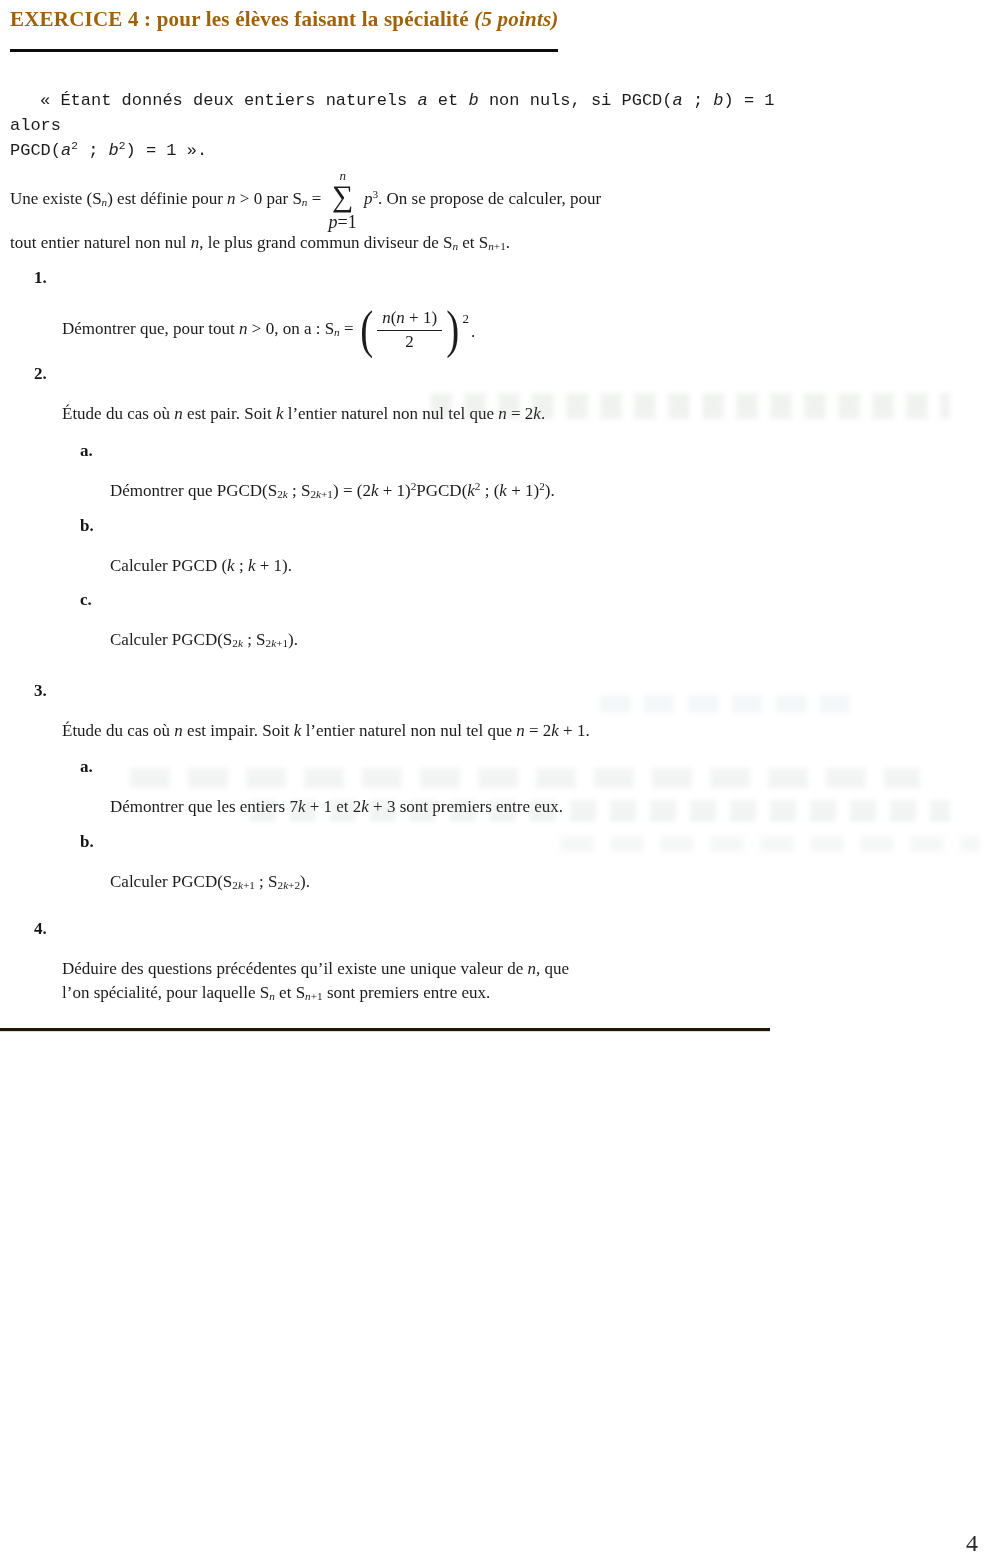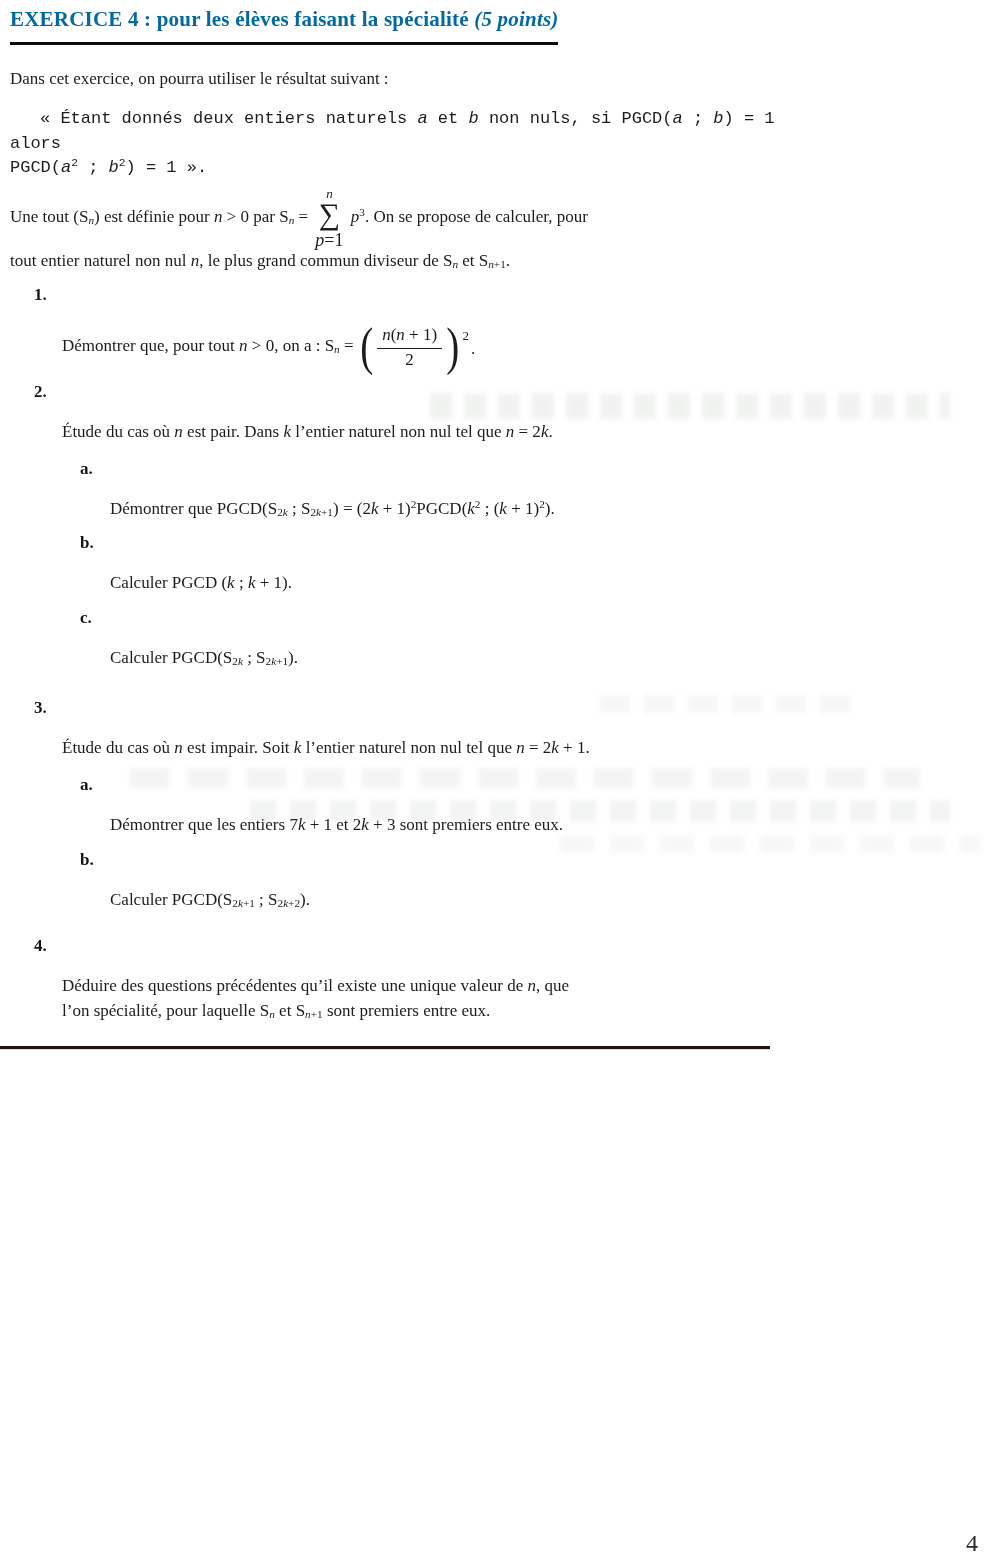--- a/index.html
+++ b/index.html
@@ -23,22 +23,22 @@
   .sp { font-size: 0.66em; vertical-align: 0.55em; line-height: 0; }
   .sb { font-size: 0.66em; vertical-align: -0.22em; line-height: 0; }
 
   .title {
     display: inline-block;
     margin: 0 0 22px 0;
     font-size: 21px;
     font-weight: 700;
     letter-spacing: 0.2px;
     border-bottom: 3px solid #0c0c0c;
-    padding-bottom: 8px;
-    color: #0369a1;
+    padding-bottom: 15px;
+    color: #a16207;
   }
   .intro-line { margin: 0 0 5px 0; }
   .quote { margin: 15px 0 6px 0; text-indent: 30px; width: 770px; font-family: Liberation Mono, monospace; }
   .suite { margin: 2px 0 10px 0; width: 780px; }
 
   .sum-stack {
     display: inline-flex; flex-direction: column; align-items: center;
     vertical-align: middle; line-height: 1; margin: 0 3px;
   }
   .sum-upper { font-size: 13px; font-style: italic; margin-bottom: 0; }
@@ -86,26 +86,25 @@
   .smudge-5 { left: 560px; top: 835px; width: 420px; height: 18px; opacity: 0.08;
     background: repeating-linear-gradient(90deg, #9aa8a0 0 34px, transparent 34px 50px); }
 </style>
 </head>
 <body>
 
 <div class="content">
 
   <h1 class="title"><span class="bd">EXERCICE 4 : pour les élèves faisant la spécialité </span><span class="bd it">(5 points)</span></h1>
 
-  <p class="intro-line">Dans cet exercice, on pourra utiliser le résultat suivant :</p>
 
   <p class="quote"><span>« Étant donnés deux entiers naturels </span><span class="it">a</span><span> et </span><span class="it">b</span><span> non nuls, si PGCD(</span><span class="it">a</span><span> ; </span><span class="it">b</span><span>) = 1 alors</span><br><span>PGCD(</span><span class="it">a</span><span class="sp">2</span><span> ; </span><span class="it">b</span><span class="sp">2</span><span>) = 1 ».</span></p>
 
   <p class="suite">
-    <span><span>Une tout (S</span><span class="sb it">n</span><span>) est définie pour </span><span class="it">n</span><span> &gt; 0 par S</span><span class="sb it">n</span><span> = </span></span><span class="sum-stack">
+    <span><span>Une existe (S</span><span class="sb it">n</span><span>) est définie pour </span><span class="it">n</span><span> &gt; 0 par S</span><span class="sb it">n</span><span> = </span></span><span class="sum-stack">
         <span class="sum-upper">n</span>
         <span class="sum-sigma">∑</span>
         <span class="sum-lower"><span class="it">p</span><span>=1</span></span>
       </span><span><span> </span><span class="it">p</span><span class="sp">3</span><span>. On se propose de calculer, pour</span><br><span>tout entier naturel non nul </span><span class="it">n</span><span>, le plus grand commun diviseur de S</span><span class="sb it">n</span><span> et S</span><span class="sb it">n</span><span class="sb">+1</span><span>.</span></span>
   </p>
 
   <div class="qrow q1row">
     <span class="qnum">1.</span>
     <span class="qtext">
       <span><span>Démontrer que, pour tout </span><span class="it">n</span><span> &gt; 0, on a : S</span><span class="sb it">n</span><span> = </span></span><span class="formula-wrap">
@@ -116,21 +115,21 @@
           </span>
           <span class="paren">)</span>
           <span class="frac-exp">2</span>
           <span class="formula-dot">.</span>
         </span>
     </span>
   </div>
 
   <div class="qrow">
     <span class="qnum">2.</span>
-    <span class="qtext"><span>Étude du cas où </span><span class="it">n</span><span> est pair. Dans </span><span class="it">k</span><span> l’entier naturel non nul tel que </span><span class="it">n</span><span> = 2</span><span class="it">k</span><span>.</span></span>
+    <span class="qtext"><span>Étude du cas où </span><span class="it">n</span><span> est pair. Soit </span><span class="it">k</span><span> l’entier naturel non nul tel que </span><span class="it">n</span><span> = 2</span><span class="it">k</span><span>.</span></span>
   </div>
 
   <div class="subrow">
     <span class="subnum">a.</span>
     <span class="qtext"><span>Démontrer que PGCD(S</span><span class="sb">2</span><span class="sb it">k</span><span> ; S</span><span class="sb">2</span><span class="sb it">k</span><span class="sb">+1</span><span>) = (2</span><span class="it">k</span><span> + 1)</span><span class="sp">2</span><span>PGCD(</span><span class="it">k</span><span class="sp">2</span><span> ; (</span><span class="it">k</span><span> + 1)</span><span class="sp">2</span><span>).</span></span>
   </div>
   <div class="subrow">
     <span class="subnum">b.</span>
     <span class="qtext"><span>Calculer PGCD (</span><span class="it">k</span><span> ; </span><span class="it">k</span><span> + 1).</span></span>
   </div>

